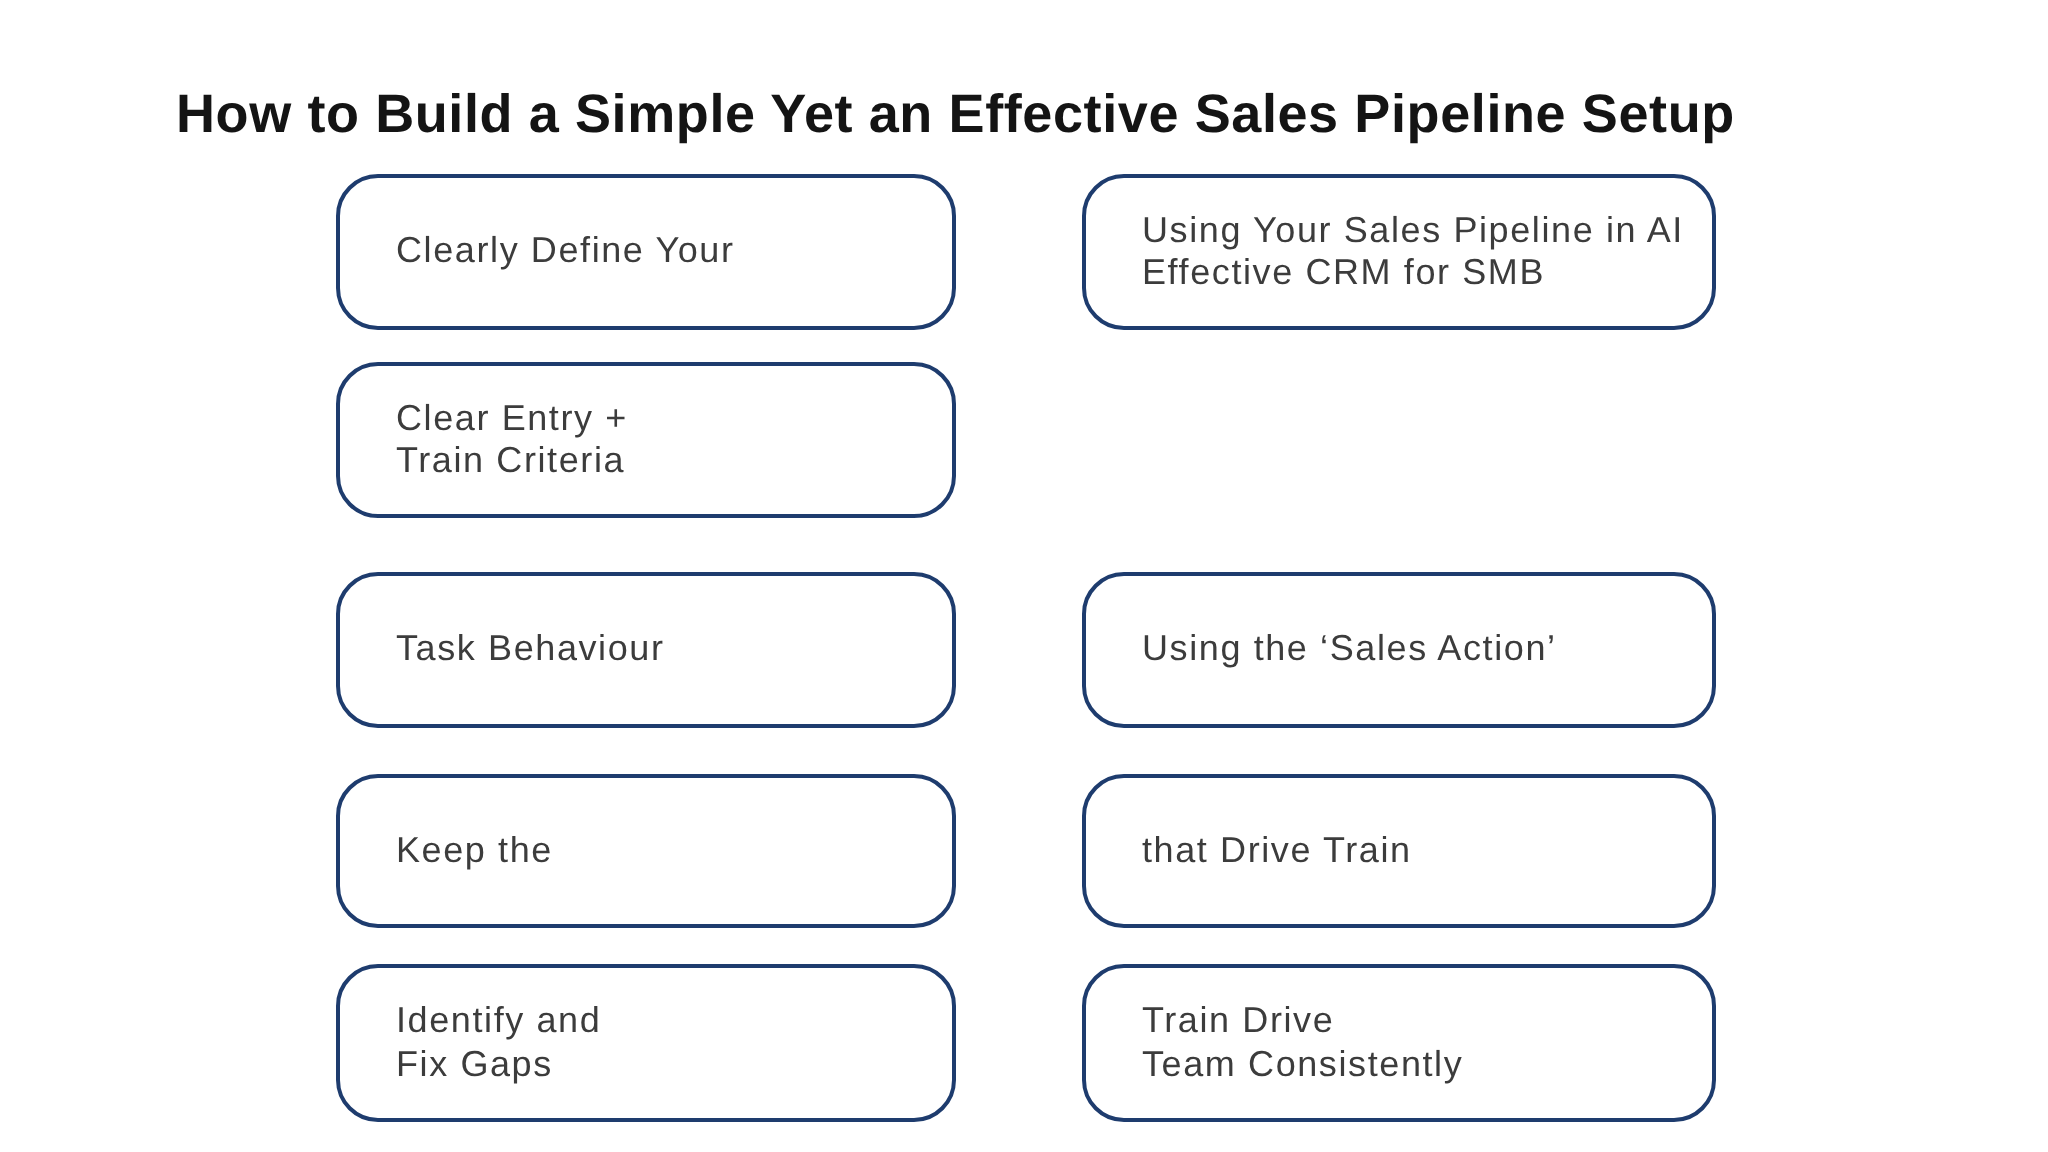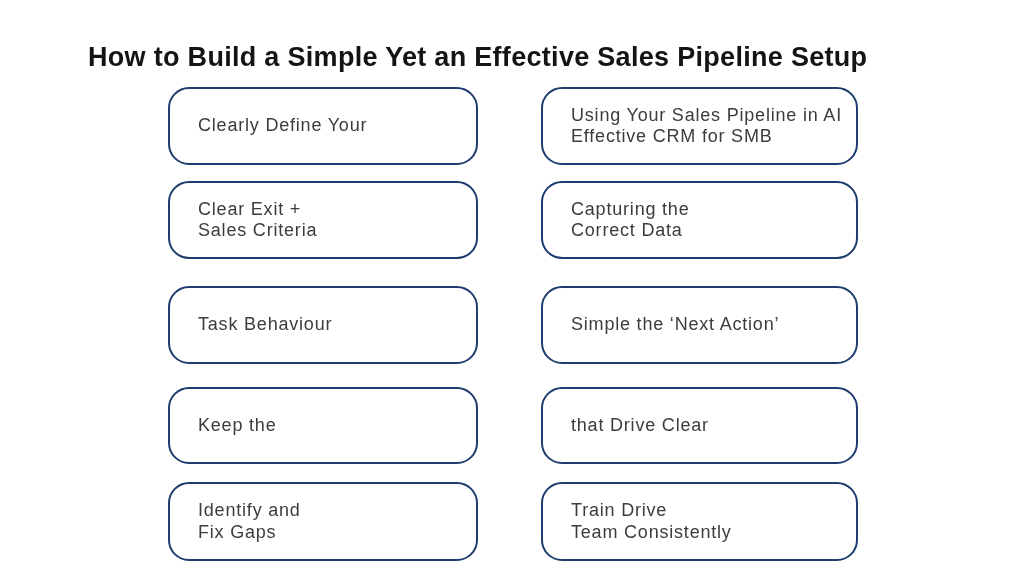--- a/index.html
+++ b/index.html
@@ -52,43 +52,39 @@
   <div class="box col-left row-1">
     <div class="line">Clearly Define Your</div>
   </div>
 
   <div class="box col-right row-1">
     <div class="line">Using Your Sales Pipeline in AI</div>
     <div class="line">Effective CRM for SMB</div>
   </div>
 
   <div class="box col-left row-2">
-    <div class="line">Clear Exit +</div>
-    <div class="line">Sales Criteria</div>
+    <div class="line">Clear Entry +</div>
+    <div class="line">Train Criteria</div>
   </div>
 
-  <div class="box col-right row-2">
-    <div class="line">Capturing the</div>
-    <div class="line">Correct Data</div>
-  </div>
 
   <div class="box col-left row-3">
     <div class="line">Task Behaviour</div>
   </div>
 
   <div class="box col-right row-3">
-    <div class="line">Simple the ‘Next Action’</div>
+    <div class="line">Using the ‘Sales Action’</div>
   </div>
 
   <div class="box col-left row-4">
     <div class="line">Keep the</div>
   </div>
 
   <div class="box col-right row-4">
-    <div class="line">that Drive Clear</div>
+    <div class="line">that Drive Train</div>
   </div>
 
   <div class="box col-left row-5">
     <div class="line">Identify and</div>
     <div class="line">Fix Gaps</div>
   </div>
 
   <div class="box col-right row-5">
     <div class="line">Train Drive</div>
     <div class="line">Team Consistently</div>

